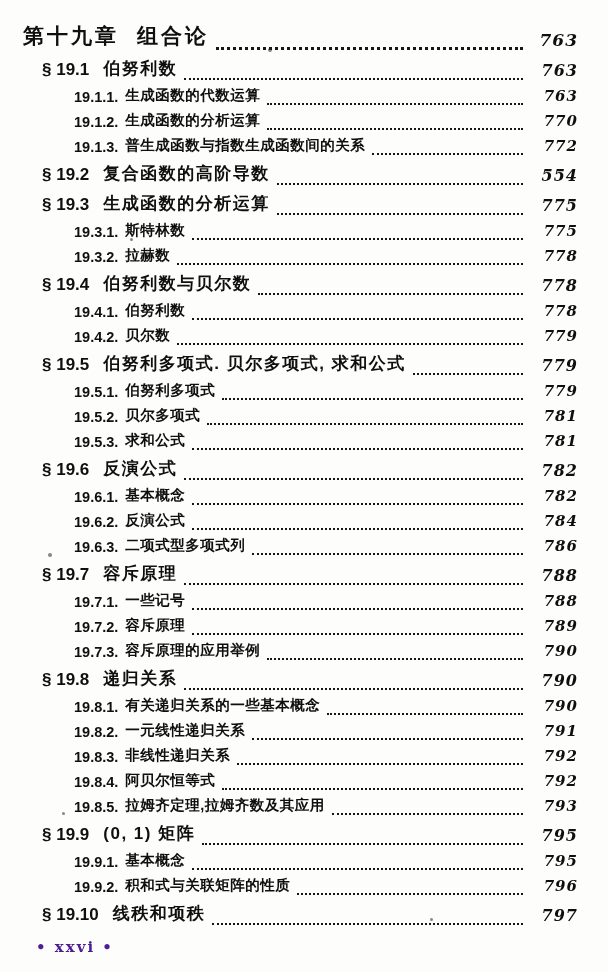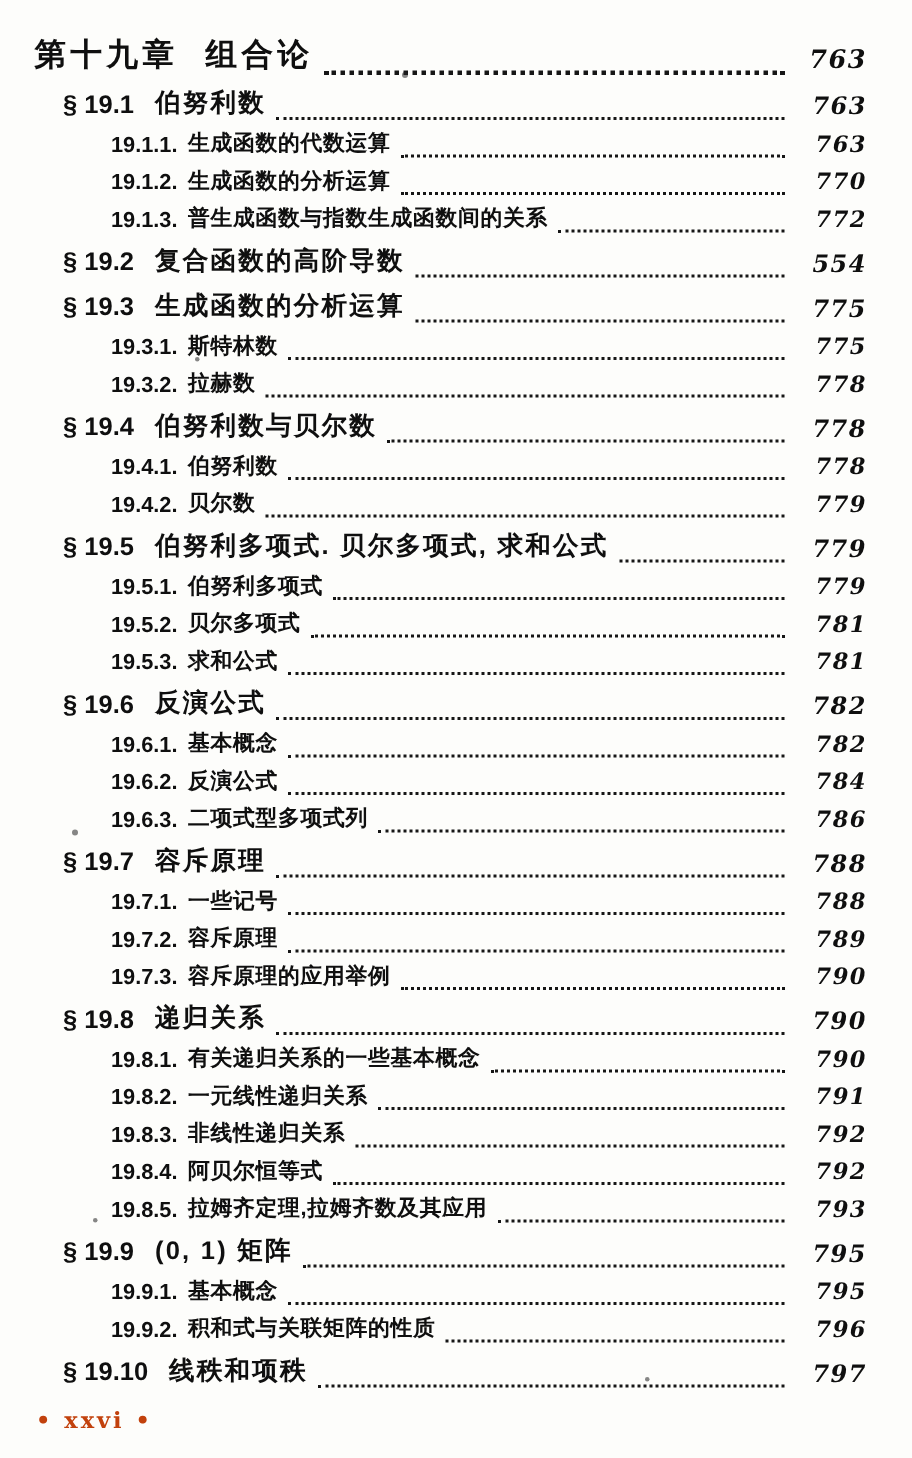--- a/index.html
+++ b/index.html
@@ -56,26 +56,26 @@
   .row.section .pageno { font-size: 16px; }
   
   .row.subsection { height: 25px; padding-left: 74px; font-size: 14.5px; }
   .row.subsection .num { font-weight: 700; }
   .row.subsection .title { margin-left: 7px; letter-spacing: 0.5px; font-weight: 600; margin-top: 38px; }
   .row.subsection .leader { border-bottom-width: 2.3px; }
   .row.subsection .pageno { font-size: 15px; }
 
   .footer {
     position: absolute;
-    left: 24px; top: 938px;
+    left: 36px; top: 938px;
     font-family: "DejaVu Serif", "Liberation Serif", serif;
     font-weight: bold;
     font-size: 15px;
     letter-spacing: 2px;
-    color: #c2410c;
+    color: #4c1d95;
   }
   .speck {
     position: absolute;
     width: 4px; height: 4px;
     background: #242424;
     border-radius: 50%;
     opacity: 0.55;
   }
   .speck.s1 { left: 268px; top: 48px; }
   .speck.s2 { left: 130px; top: 238px; width: 3px; height: 3px; }

